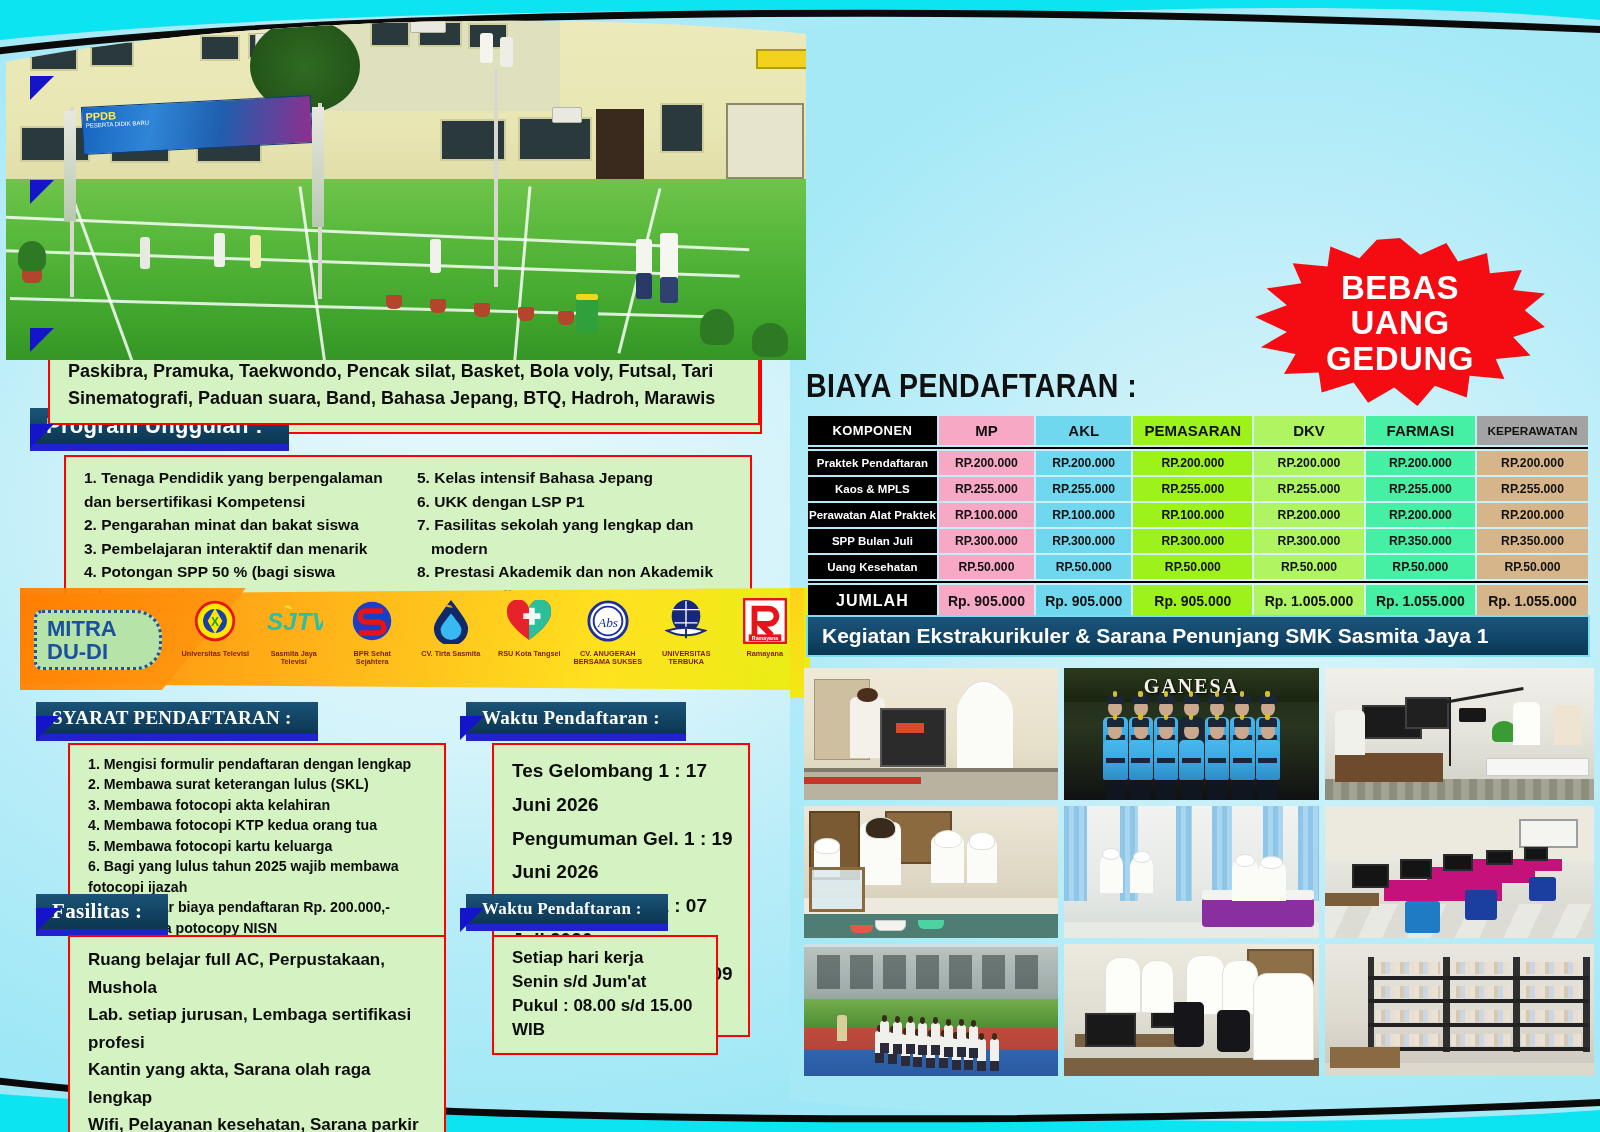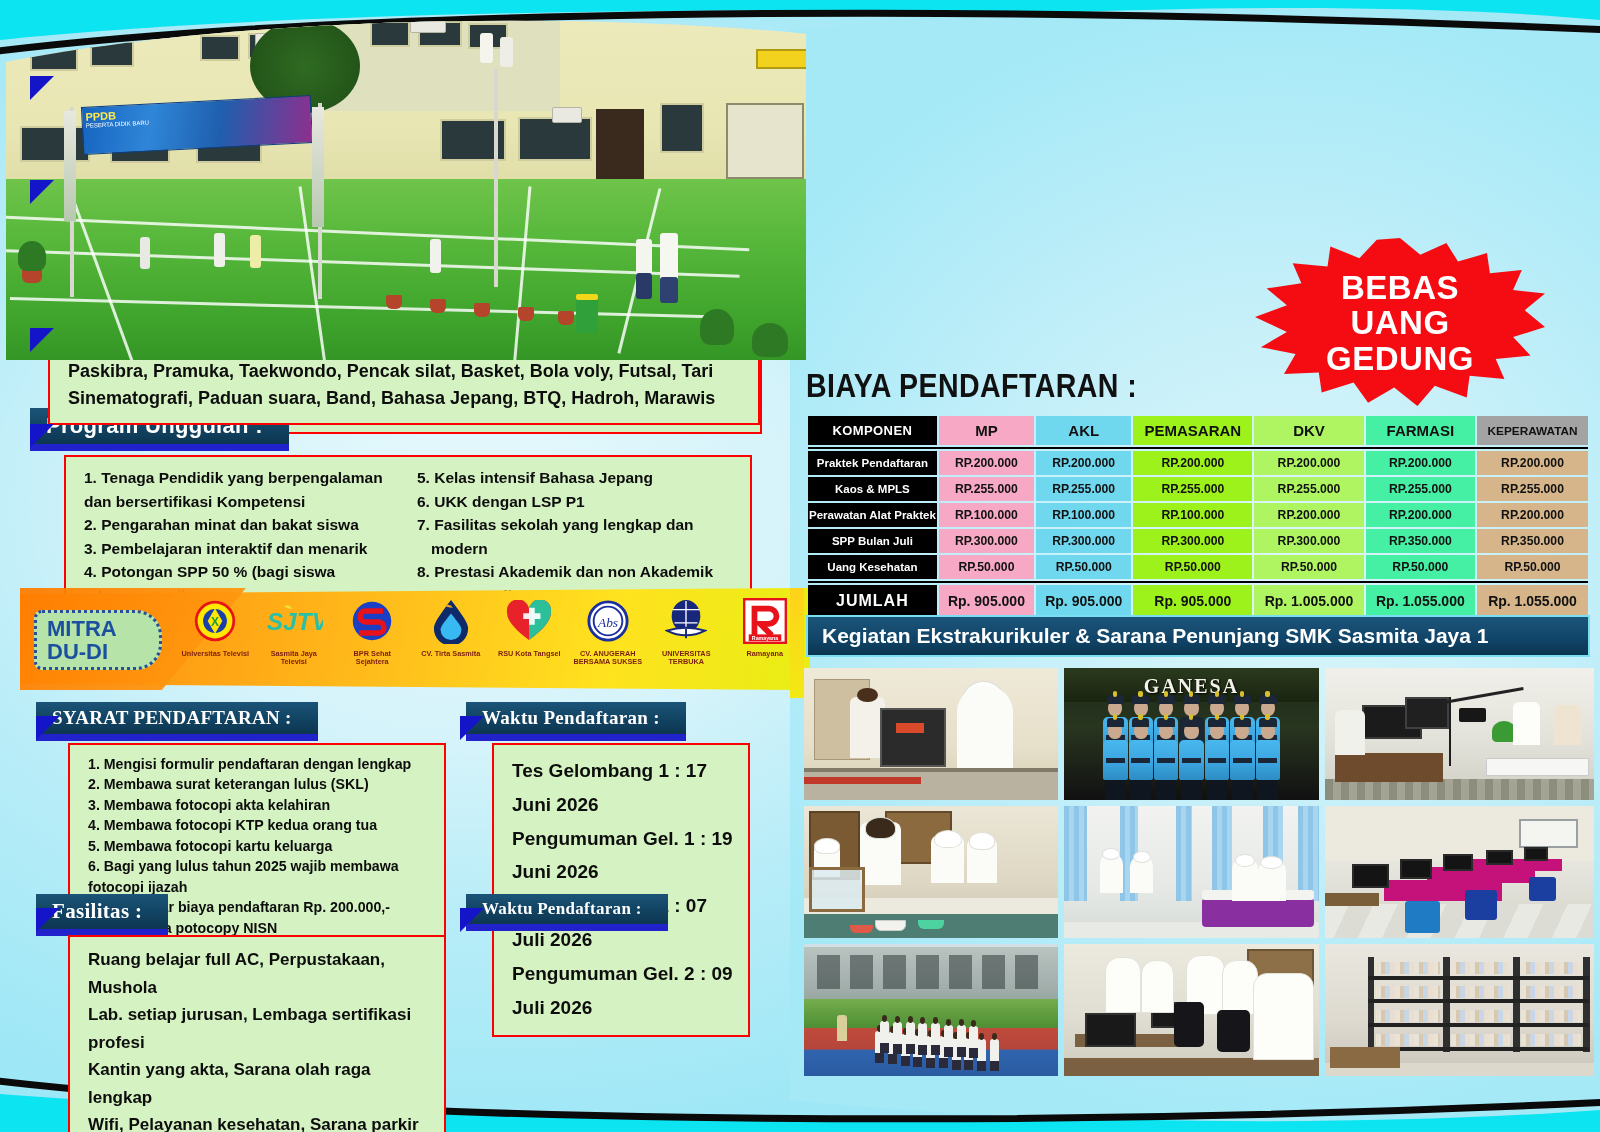--- a/index.html
+++ b/index.html
@@ -567,20 +567,25 @@
         <div>Ruang belajar full AC, Perpustakaan, Mushola</div>
         <div>Lab. setiap jurusan, Lembaga sertifikasi profesi</div>
         <div>Kantin yang akta, Sarana olah raga lengkap</div>
         <div>Wifi, Pelayanan kesehatan, Sarana parkir luas</div>
       </div>
     </div>
 
     <div class="blk hdr" id="waktu2-hdr">Waktu Pendaftaran :</div>
     <div class="blk" id="waktu2-box">
       <div class="hdr-fold" style="left:-18px; top:-20px;"></div>
+      <div class="greenbox">
+        <div>Setiap hari kerja</div>
+        <div>Senin s/d Jum'at</div>
+        <div>Pukul : 08.00 s/d 15.00 WIB</div>
+      </div>
     </div>
   </div>
 
   <div id="hero">
     <div class="hero-sky"></div>
     <div class="hero-bldg"></div>
     <div class="hero-bldg2"></div>
 
     <div class="hero-win" style="left:30px;  top:34px; width:48px; height:26px;"></div>
     <div class="hero-win" style="left:90px;  top:30px; width:44px; height:26px;"></div>

